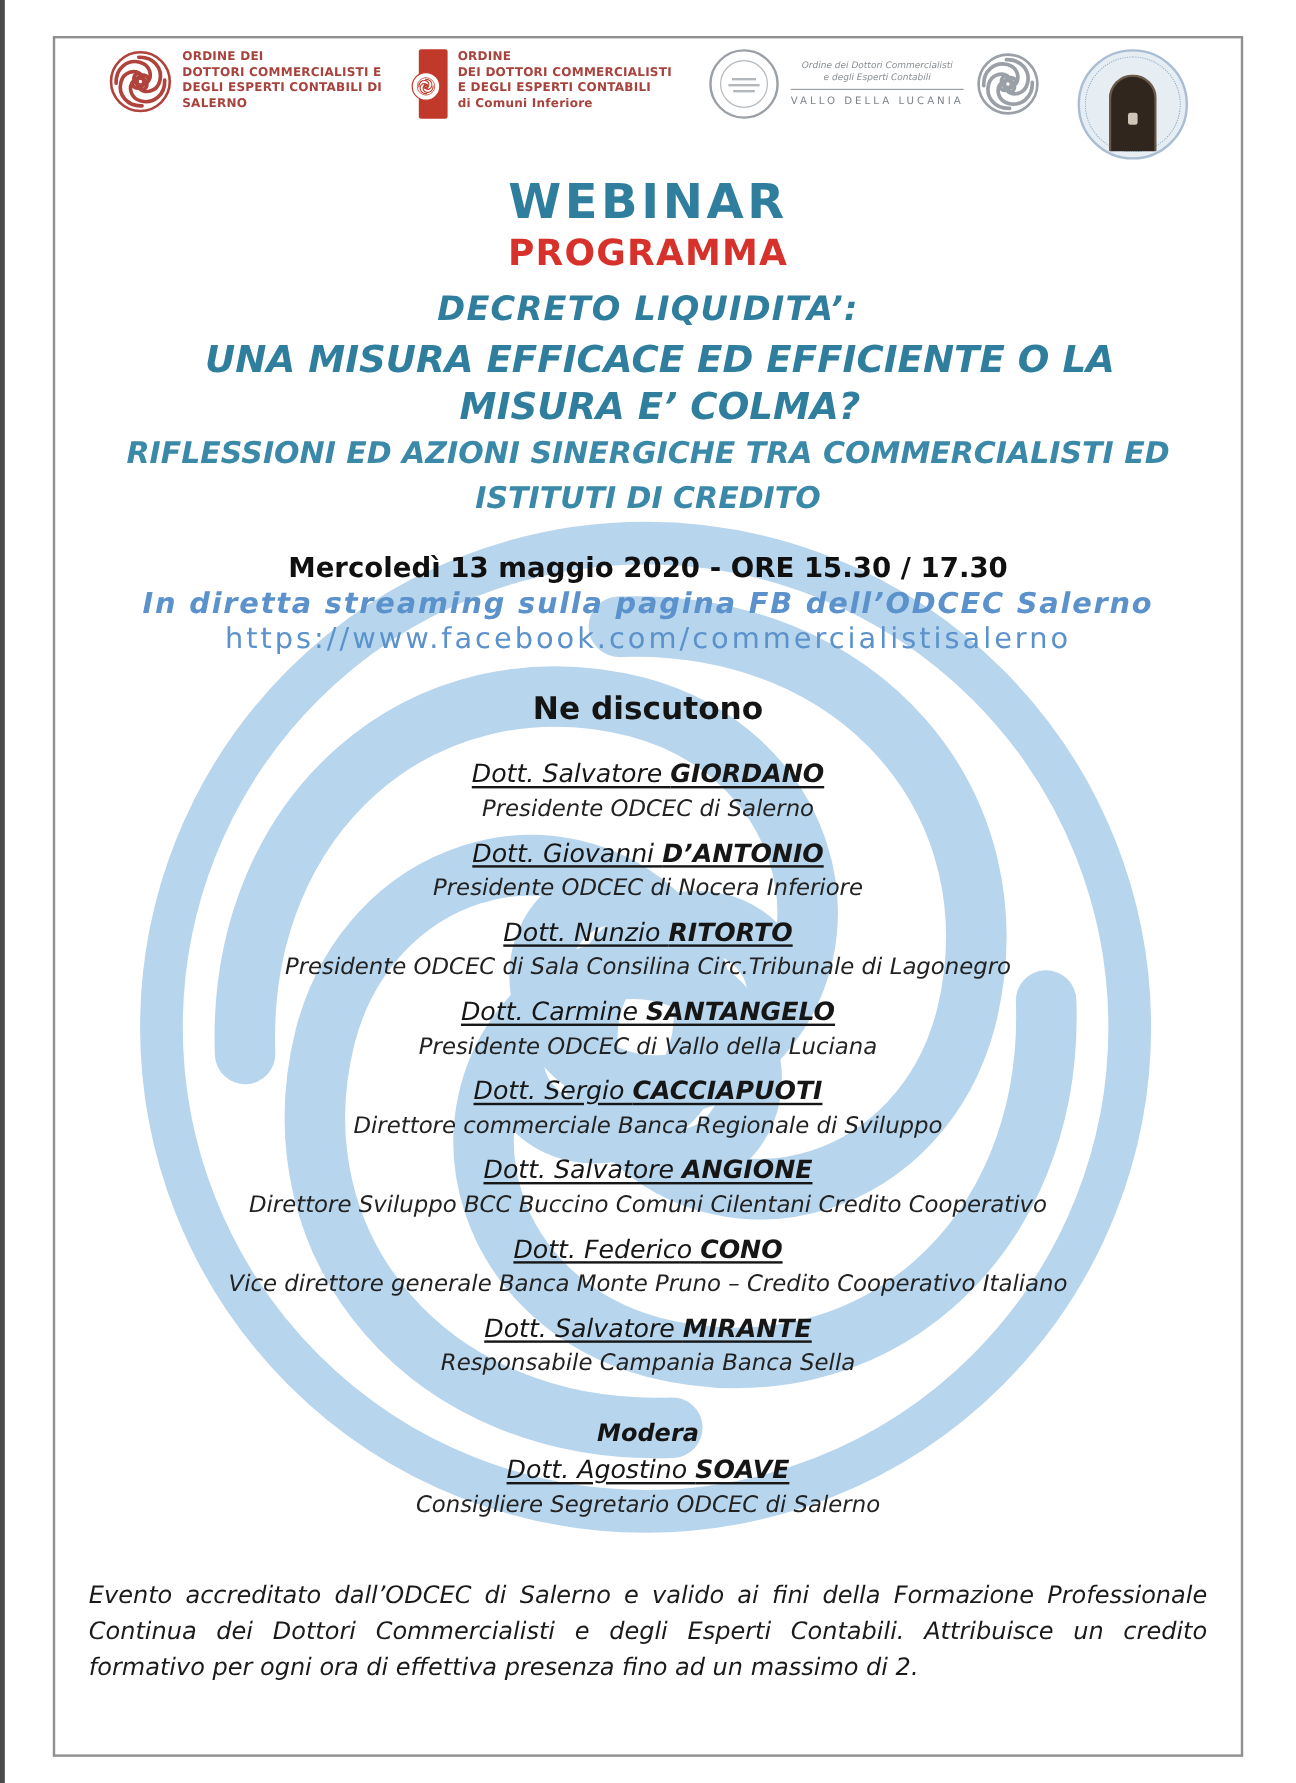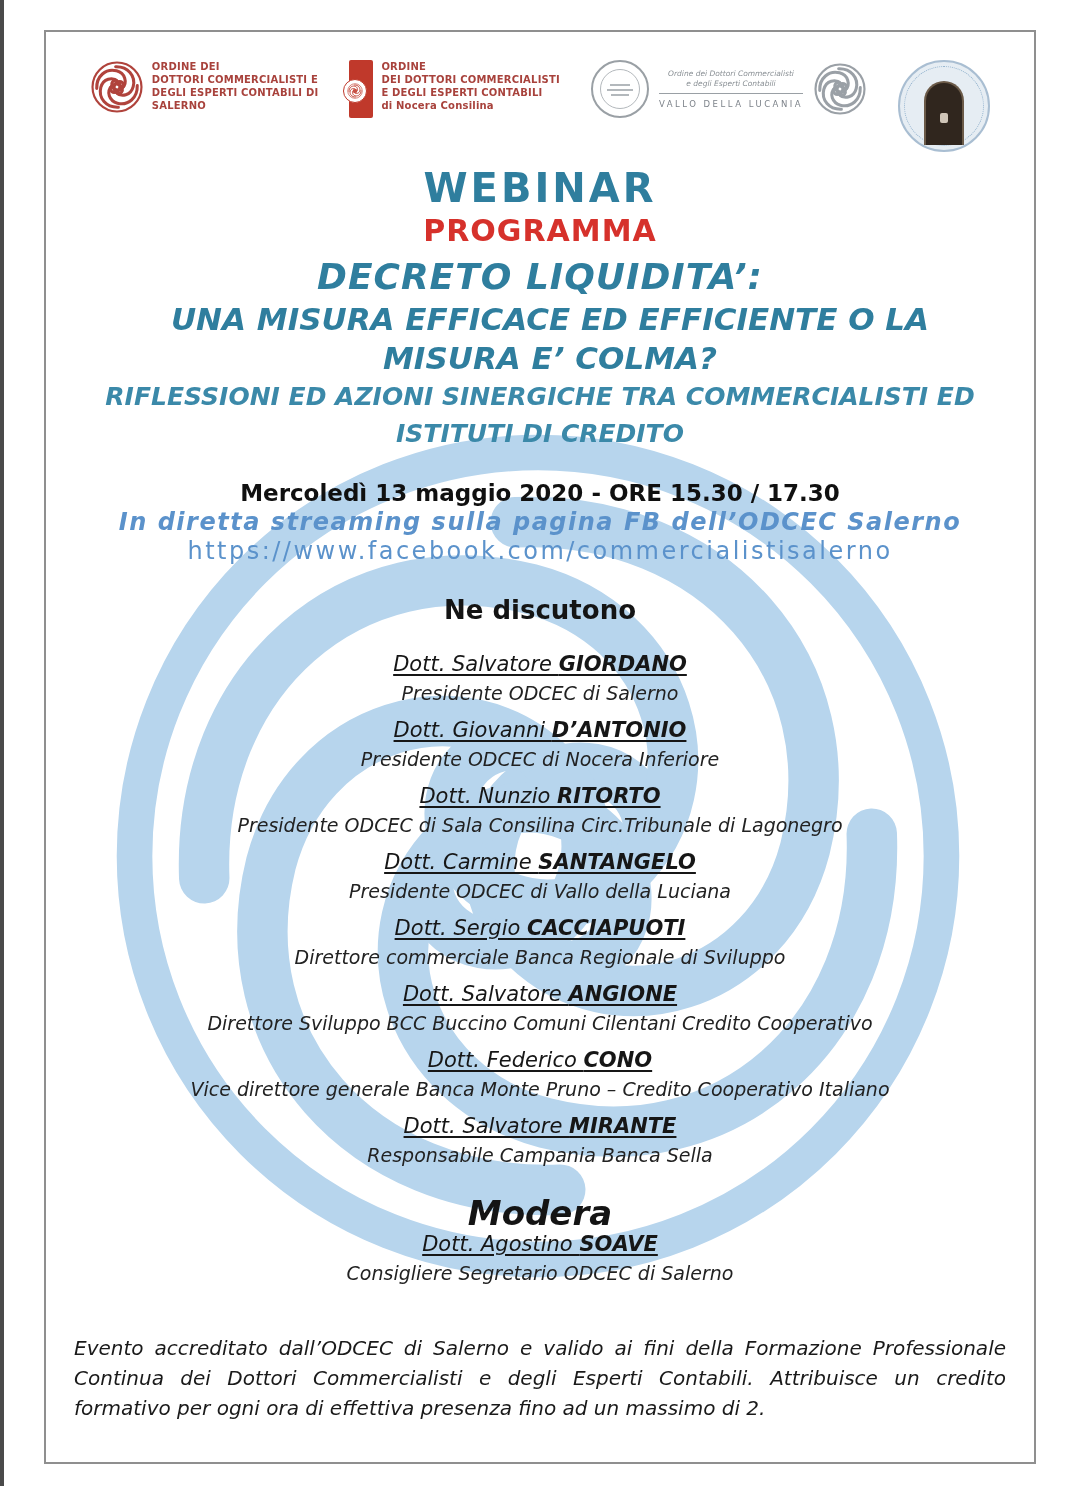--- a/index.html
+++ b/index.html
@@ -6,21 +6,21 @@
   .page{position:relative;width:1080px;height:1486px;background:#fff;overflow:hidden;
         font-family:"DejaVu Sans","Liberation Sans",sans-serif;color:#1c1c1c;}
   .edge-line{position:absolute;left:0;top:0;width:4px;height:100%;background:#4a4a4a;}
   .card{position:absolute;left:44px;top:30px;width:992px;height:1434px;
         border:2px solid #8f8f8f;background:#fff;box-sizing:border-box;}
   .watermark{position:absolute;left:47px;top:379px;width:890px;height:890px;color:#b7d5ed;z-index:0;}
   .content{position:relative;z-index:1;text-align:center;}
 
   
   .header-logos{display:flex;justify-content:center;align-items:flex-start;gap:31px;
-                padding-top:28px;height:100px;}
+                padding-top:9px;height:100px;}
   .logo-block{display:flex;align-items:flex-start;gap:8px;text-align:left;}
   .logo-lines{font-size:10px;font-weight:bold;line-height:13px;letter-spacing:.2px;}
   .logo-lines.red{color:#a8423c;}
   .logo-lines .lower{text-transform:none;font-weight:bold;}
   .emblem-rect{width:24px;height:58px;background:#c0392b;border-radius:2px;position:relative;flex:0 0 auto;}
   .emblem-rect .medallion{position:absolute;left:-6px;top:19px;width:22px;height:22px;border-radius:50%;
         background:#fff;border:1px solid #c0392b;display:flex;align-items:center;justify-content:center;}
   .vallo{display:flex;align-items:center;gap:10px;}
   .seal{width:58px;height:58px;border-radius:50%;border:2px solid #9aa0a5;position:relative;flex:0 0 auto;box-sizing:border-box;}
   .seal-inner{position:absolute;inset:7px;border-radius:50%;border:1px solid #b3b8bc;}
@@ -32,41 +32,41 @@
   .logo-round{width:92px;height:92px;border-radius:50%;border:2px solid #a9bed2;background:#e6edf3;
         position:relative;overflow:hidden;box-sizing:border-box;flex:0 0 auto;}
   .logo-round::before{content:'';position:absolute;inset:4px;border-radius:50%;border:1px dotted #8fb0cc;}
   .arch{position:absolute;left:50%;transform:translateX(-50%);bottom:5px;width:40px;height:64px;
         background:#30261e;border:2px solid #6b5a48;border-bottom:none;border-radius:21px 21px 0 0;box-sizing:border-box;}
   .arch::after{content:'';position:absolute;left:14px;top:30px;width:8px;height:10px;background:#cfc5b8;border-radius:2px;}
 
   
   .t-webinar{margin-top:6px;font-size:40px;line-height:44px;font-weight:bold;letter-spacing:3px;color:#2f7e9e;}
   .t-programma{margin-top:4px;font-size:30px;line-height:34px;font-weight:bold;letter-spacing:1px;color:#d6312b;}
-  .t-main{margin-top:6px;font-size:36px;line-height:46px;font-weight:bold;font-style:italic;letter-spacing:1px;color:#2f7e9e;}
+  .t-main{margin-top:6px;font-size:28px;line-height:46px;font-weight:bold;font-style:italic;letter-spacing:1px;color:#2f7e9e;}
   .t-sub{font-size:31px;line-height:39px;font-weight:bold;font-style:italic;color:#2f7e9e;padding-left:20px;}
   .t-tag{font-size:25px;line-height:37px;font-weight:600;font-style:italic;color:#3b89a9;}
 
   
   .e-date{margin-top:26px;font-size:23px;line-height:30px;font-weight:bold;color:#101010;}
   .e-stream{font-size:24px;line-height:29px;font-weight:bold;font-style:italic;letter-spacing:1.5px;color:#5b92cb;}
   .e-url{font-size:24px;line-height:29px;font-weight:normal;letter-spacing:2.5px;color:#5b92cb;cursor:pointer;}
 
   
   .s-heading{margin-top:28px;font-size:26px;line-height:32px;font-weight:bold;color:#141414;}
   .speaker{margin-top:9px;}
   .speaker.first{margin-top:24px;}
   .speaker-name{font-size:21px;line-height:29px;font-style:italic;text-decoration:underline;
         text-underline-offset:3px;text-decoration-thickness:1.5px;color:#161616;}
   .speaker-name .surname{font-weight:bold;}
   .speaker-role{font-size:19px;line-height:28px;font-style:italic;color:#222;}
 
   
   .moderator{margin-top:28px;}
-  .m-heading{font-size:34px;line-height:33px;font-weight:bold;font-style:italic;color:#141414;}
+  .m-heading{font-size:20px;line-height:33px;font-weight:bold;font-style:italic;color:#141414;}
 
   
   .footer{margin-top:46px;padding:0 28px;font-size:20px;line-height:30px;font-style:italic;
         text-align:justify;text-align-last:left;color:#1a1a1a;}
 </style>
 </head>
 <body>
 
 <svg width="0" height="0" style="position:absolute" aria-hidden="true">
   <defs>
@@ -109,21 +109,21 @@
             <div class="medallion">
               <svg viewBox="0 0 600 600" width="16" height="16" style="color:#c0392b">
                   <use href="#quatrefoil"></use>
                 </svg>
             </div>
           </div>
           <div class="logo-lines red">
             <div>ORDINE</div>
             <div>DEI DOTTORI COMMERCIALISTI</div>
             <div>E DEGLI ESPERTI CONTABILI</div>
-            <div class="lower">di Nocera Consilina</div>
+            <div class="lower">di Comuni Inferiore</div>
           </div>
         </div>
 
         <div class="vallo">
           <div class="seal">
             <div class="seal-inner"></div>
             <div class="seal-bar" style="top:22px;width:20px"></div>
             <div class="seal-bar" style="top:27px;width:26px"></div>
             <div class="seal-bar" style="top:32px;width:18px"></div>
           </div>

